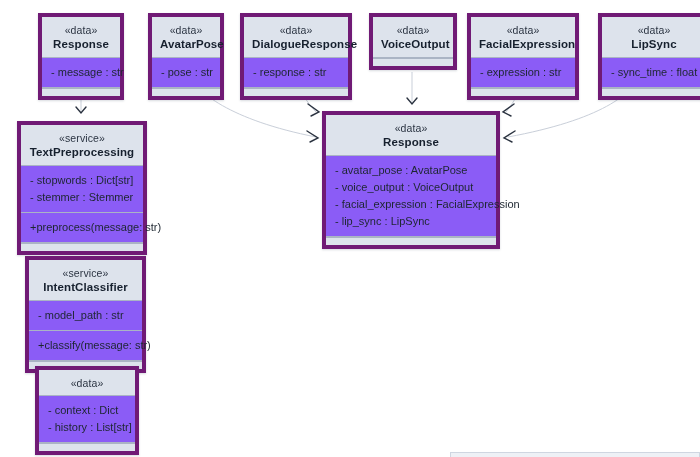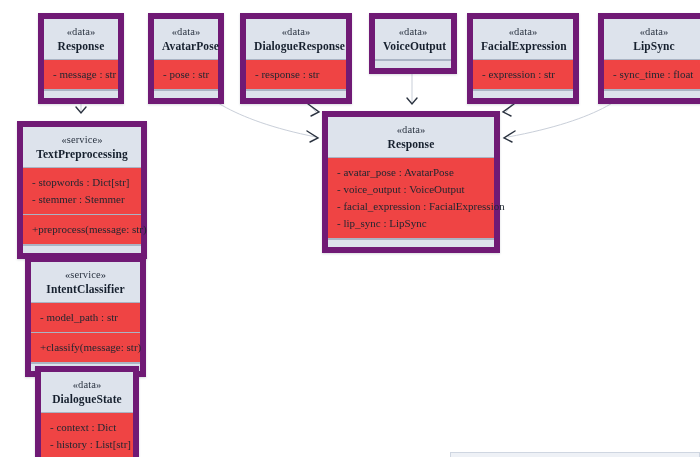--- a/index.html
+++ b/index.html
@@ -23,24 +23,23 @@
   #edges {
     position: absolute;
     left: 0; top: 0;
     width: 700px;
     height: 457px;
     pointer-events: none;
   }
   .uml-class {
     position: absolute;
     box-sizing: border-box;
-    background: #ef4444;
-    border: 6px solid #701a75;
+    background: #8b5cf6;
+    border: 4px solid #701a75;
     box-shadow: 0 1px 2px rgba(40,55,80,0.18);
-    font-family: Liberation Serif, serif;
   }
   .uml-header {
     background: #dde3ec;
     padding: 6px 8px 5px 8px;
     text-align: center;
     border-bottom: 1px solid #aab4c4;
   }
   .uml-stereotype {
     font-size: 10.5px;
     color: #2b3442;
@@ -216,21 +215,20 @@
           <div class="uml-row">- model_path : str</div>
         </div>
         <div class="uml-section">
           <div class="uml-row">+classify(message: str)</div>
         </div>
         <div class="uml-foot"></div>
       </div>
       <div class="uml-class" style="left: 35px; top: 366px; width: 104px;">
         <div class="uml-header">
           <div class="uml-stereotype">«data»</div>
-          <div class="uml-name">DialogueState</div>
         </div>
         <div class="uml-section">
           <div class="uml-row">- context : Dict</div>
           <div class="uml-row">- history : List[str]</div>
         </div>
         <div class="uml-foot"></div>
       </div>
     </div>
 
   <div class="partial-box" style="left: 450px; top: 452px; width: 250px; height: 5px;"></div>

